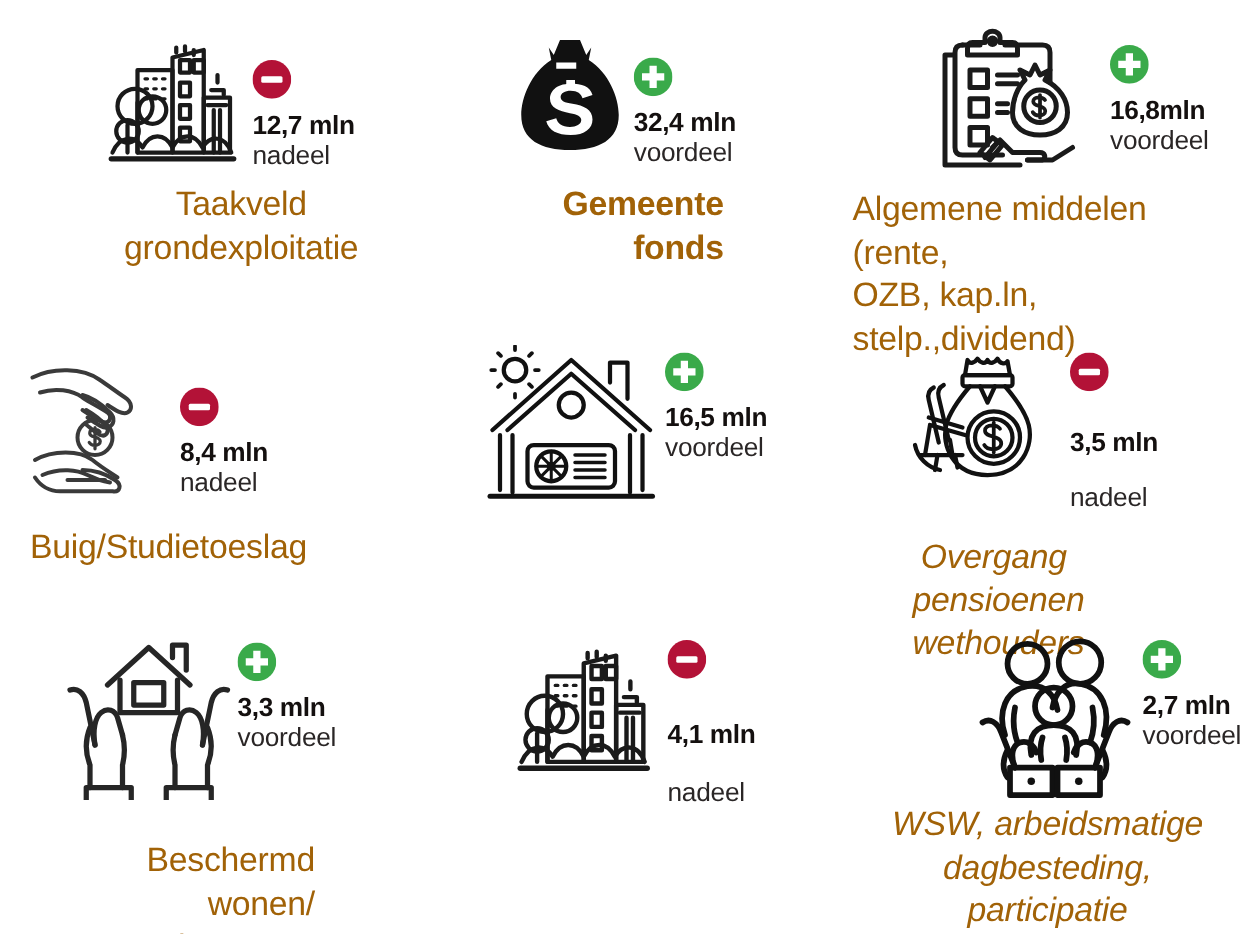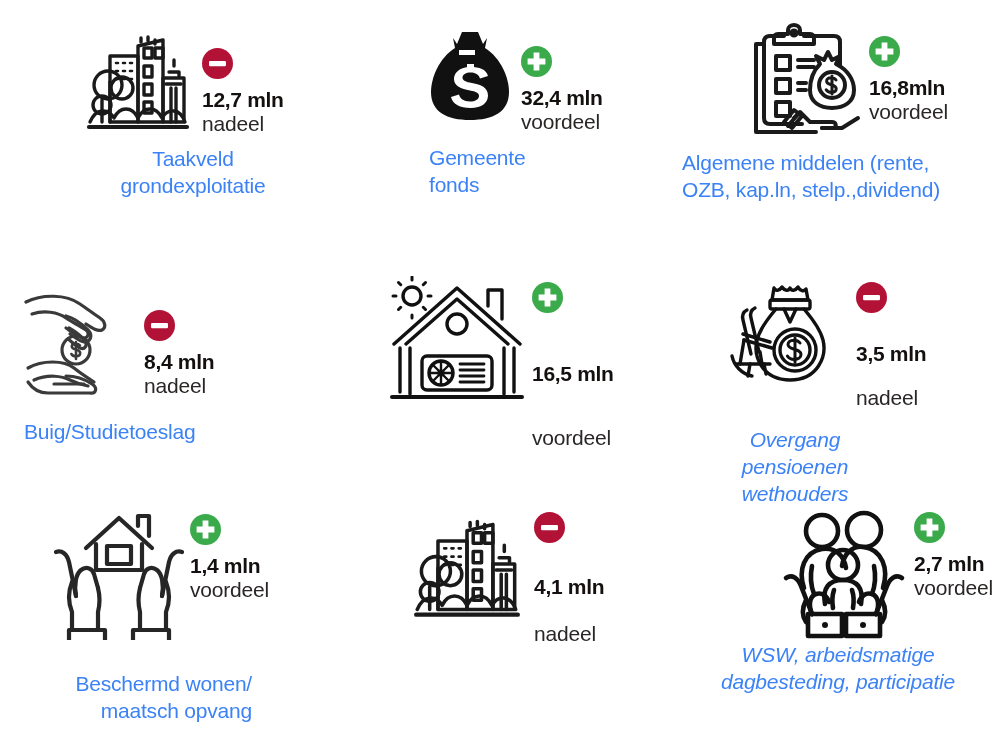--- a/index.html
+++ b/index.html
@@ -60,53 +60,53 @@
   .effect {
     font-weight: 400;
     font-size: 21px;
     line-height: 1.12;
     letter-spacing: -0.2px;
     color: #2a2626;
     white-space: nowrap;
   }
   .caption {
     font-weight: 400;
-    font-size: 21px;
+    font-size: 27px;
     line-height: 1.28;
     letter-spacing: -0.2px;
-    color: #3b82f6;
+    color: #a16207;
     white-space: pre-line;
   }
 
   
   
   #cell-0 { left: 86px;  top: 26px;  width: 320px; }
   #cell-0 .icon-box { width: 104px; height: 110px; }
   #cell-0 .value-box { margin-left: 12px; padding-top: 22px; }
   #cell-0 .caption { margin-top: 10px; text-align: center; width: 214px; }
 
-  #cell-1 { left: 429px; top: 28px;  width: 300px; }
+  #cell-1 { left: 415px; top: 28px;  width: 300px; }
   #cell-1 .icon-box { width: 82px; height: 96px; }
   #cell-1 .value-box { margin-left: 10px; padding-top: 18px; }
-  #cell-1 .caption { margin-top: 12px; text-align: left; width: 164px; }
+  #cell-1 .caption { margin-top: 12px; text-align: right; width: 164px; font-weight: bold; }
 
   #cell-2 { left: 748px; top: 22px;  width: 300px; }
   #cell-2 .icon-box { width: 116px; height: 116px; }
-  #cell-2 .value-box { margin-left: 5px; padding-top: 14px; }
+  #cell-2 .value-box { margin-left: 24px; padding-top: 14px; }
   #cell-2 .caption { margin-top: 12px; text-align: left; width: 290px; margin-left: -66px; }
 
   
   #cell-3 { left: 24px;  top: 288px; width: 300px; }
   #cell-3 .icon-box { width: 112px; height: 108px; }
   #cell-3 .value-box { margin-left: 8px; padding-top: 22px; justify-content: center; }
   #cell-3 .caption { margin-top: 22px; text-align: left; width: 260px; }
 
   #cell-4 { left: 386px; top: 276px; width: 320px; }
   #cell-4 .icon-box { width: 142px; height: 126px; }
-  #cell-4 .value-box { margin-left: 4px; padding-top: 6px; gap: 40px; }
+  #cell-4 .value-box { margin-left: 4px; padding-top: 6px; }
   #cell-4 .caption { margin-top: 12px; text-align: center; width: 240px; margin-left: -8px; }
 
   #cell-5 { left: 724px; top: 278px; width: 280px; }
   #cell-5 .icon-box { width: 120px; height: 116px; }
   #cell-5 .value-box { margin-left: 12px; padding-top: 4px; gap: 20px; }
   #cell-5 .caption { margin-top: 18px; text-align: center; width: 130px; margin-left: 6px; font-style: italic; }
 
   
   #cell-6 { left: 50px;  top: 508px; width: 300px; }
   #cell-6 .icon-box { width: 138px; height: 132px; }
@@ -364,21 +364,21 @@
           <rect x="83" y="122" width="36" height="16"></rect>
         </svg>
       </div>
       <div class="value-box">
         <span class="badge">
           <svg width="31" height="31" viewBox="0 0 31 31">
               <circle cx="15.5" cy="15.5" r="15.5" fill="#3AAA4A"></circle>
               <path d="M12.6 6.6 h5.8 v6 h6 v5.8 h-6 v6 h-5.8 v-6 h-6 v-5.8 h6 z" fill="#ffffff"></path>
             </svg>
         </span>
-        <span class="amount">1,4 mln</span>
+        <span class="amount">3,3 mln</span>
         <span class="effect">voordeel</span>
       </div>
     </div>
     <div class="caption">Beschermd wonen/
 maatsch opvang</div>
   </div>
 
   <div class="cell" id="cell-7">
     <div class="cell-top">
       <div class="icon-box">

